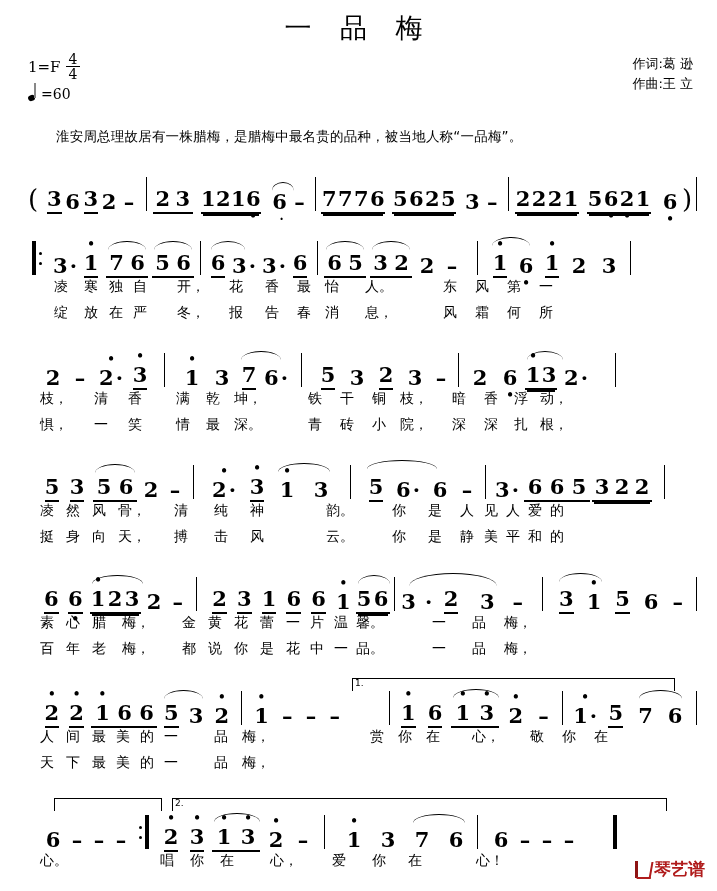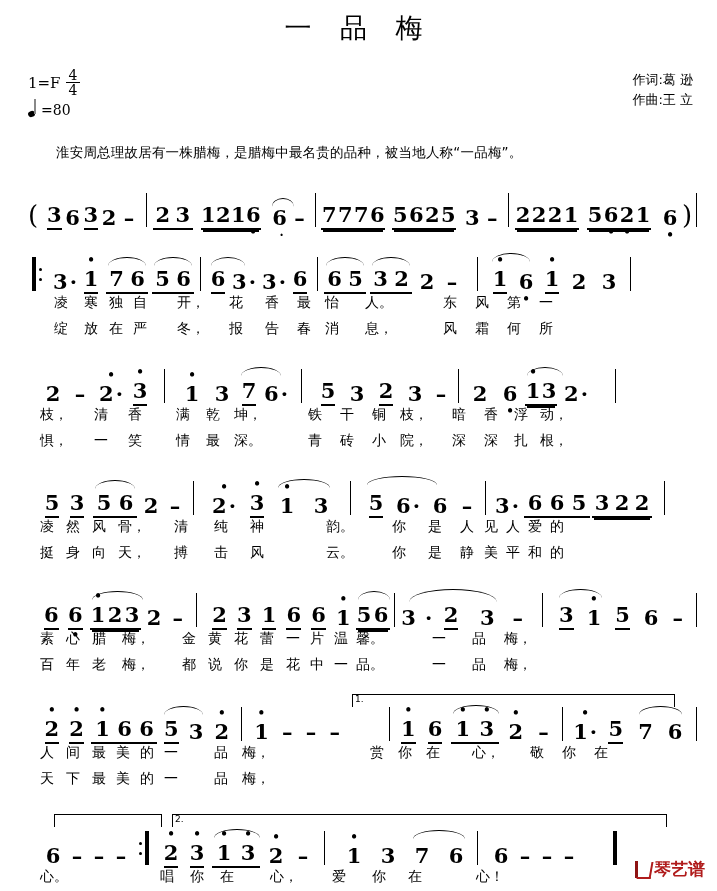--- a/index.html
+++ b/index.html
@@ -18,21 +18,21 @@
     text-align:center;
     font-size:27px;
     letter-spacing:10px;
     font-weight:400;
     padding-top:10px;
     font-family:"DejaVu Serif","Liberation Serif",serif;
   }
   .hdr {
     position:relative;
     height:62px;
-    margin-top:20px;
+    margin-top:4px;
   }
   .keybox {
     position:absolute; left:28px; top:2px;
     font-size:15px;
     font-family:"DejaVu Serif","Liberation Serif",serif;
   }
   .keyrow { display:flex; align-items:center; gap:5px; }
   .keysig { font-size:15px; }
   .meter { display:inline-block; text-align:center; line-height:1.02; font-size:14px; }
   .meter .num { display:block; border-bottom:1.4px solid #000; padding:0 3px; }
@@ -151,21 +151,21 @@
   <div class="keybox">
     <div class="keyrow">
       <span class="keysig">1=F</span>
       <span class="meter">
         <span class="num">4</span>
         <span class="den">4</span>
       </span>
     </div>
     <div class="tempo">
       <span class="qnote"></span>
-      <span>=80</span>
+      <span>=60</span>
     </div>
   </div>
   <div class="credits">
     <div>作词:葛  逊</div>
     <div>作曲:王  立</div>
   </div>
 </div>
 
 <div class="desc">淮安周总理故居有一株腊梅，是腊梅中最名贵的品种，被当地人称“一品梅”。</div>
 

